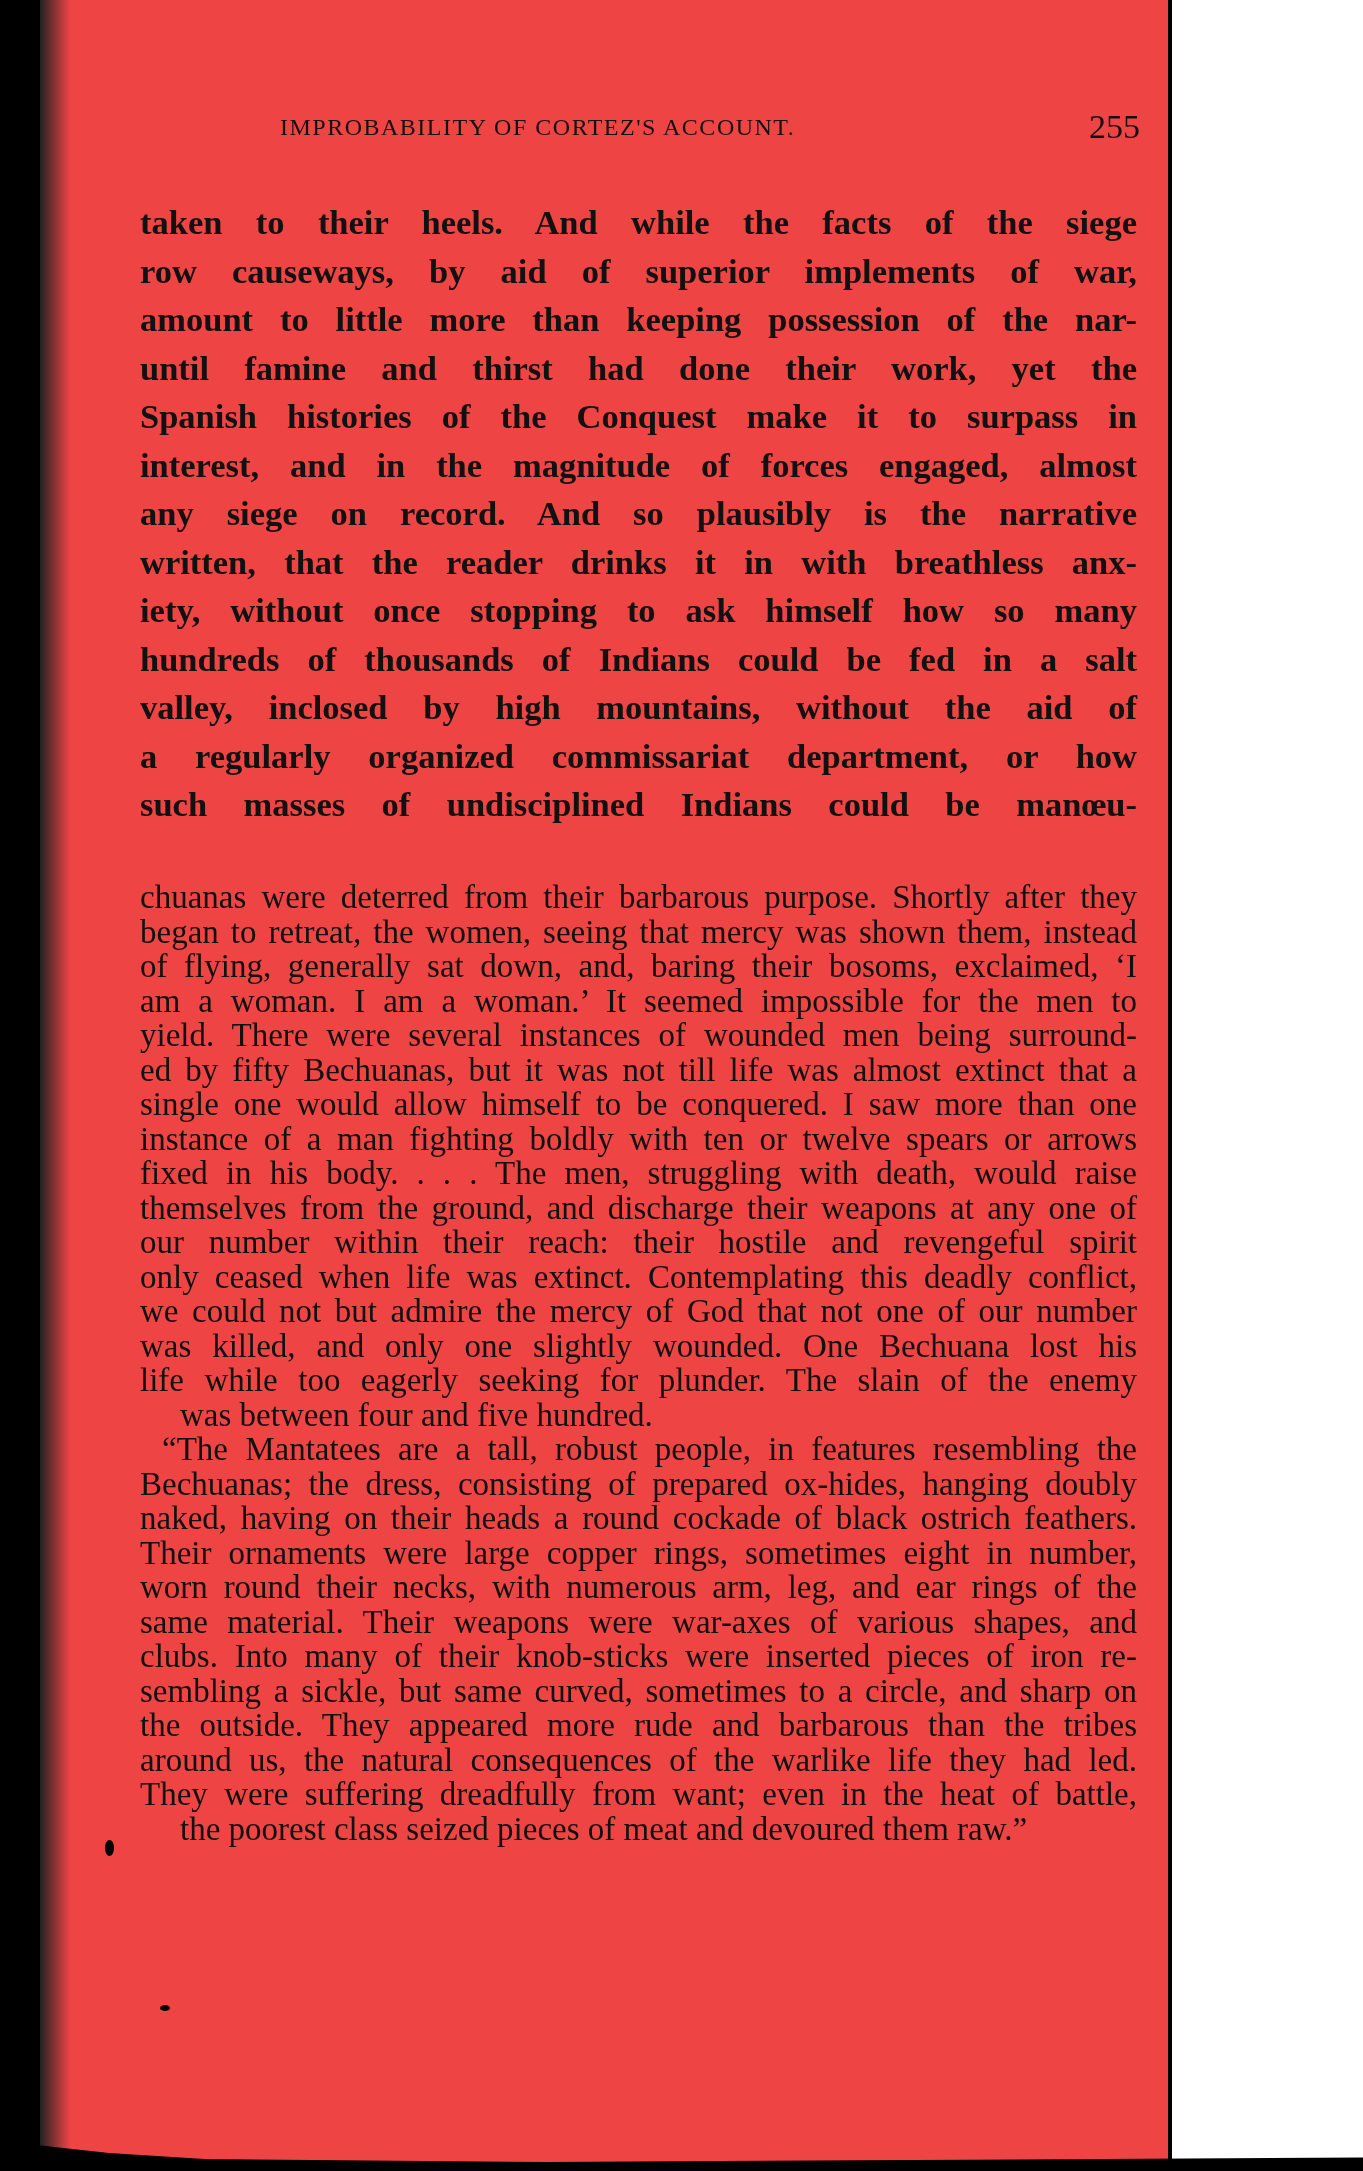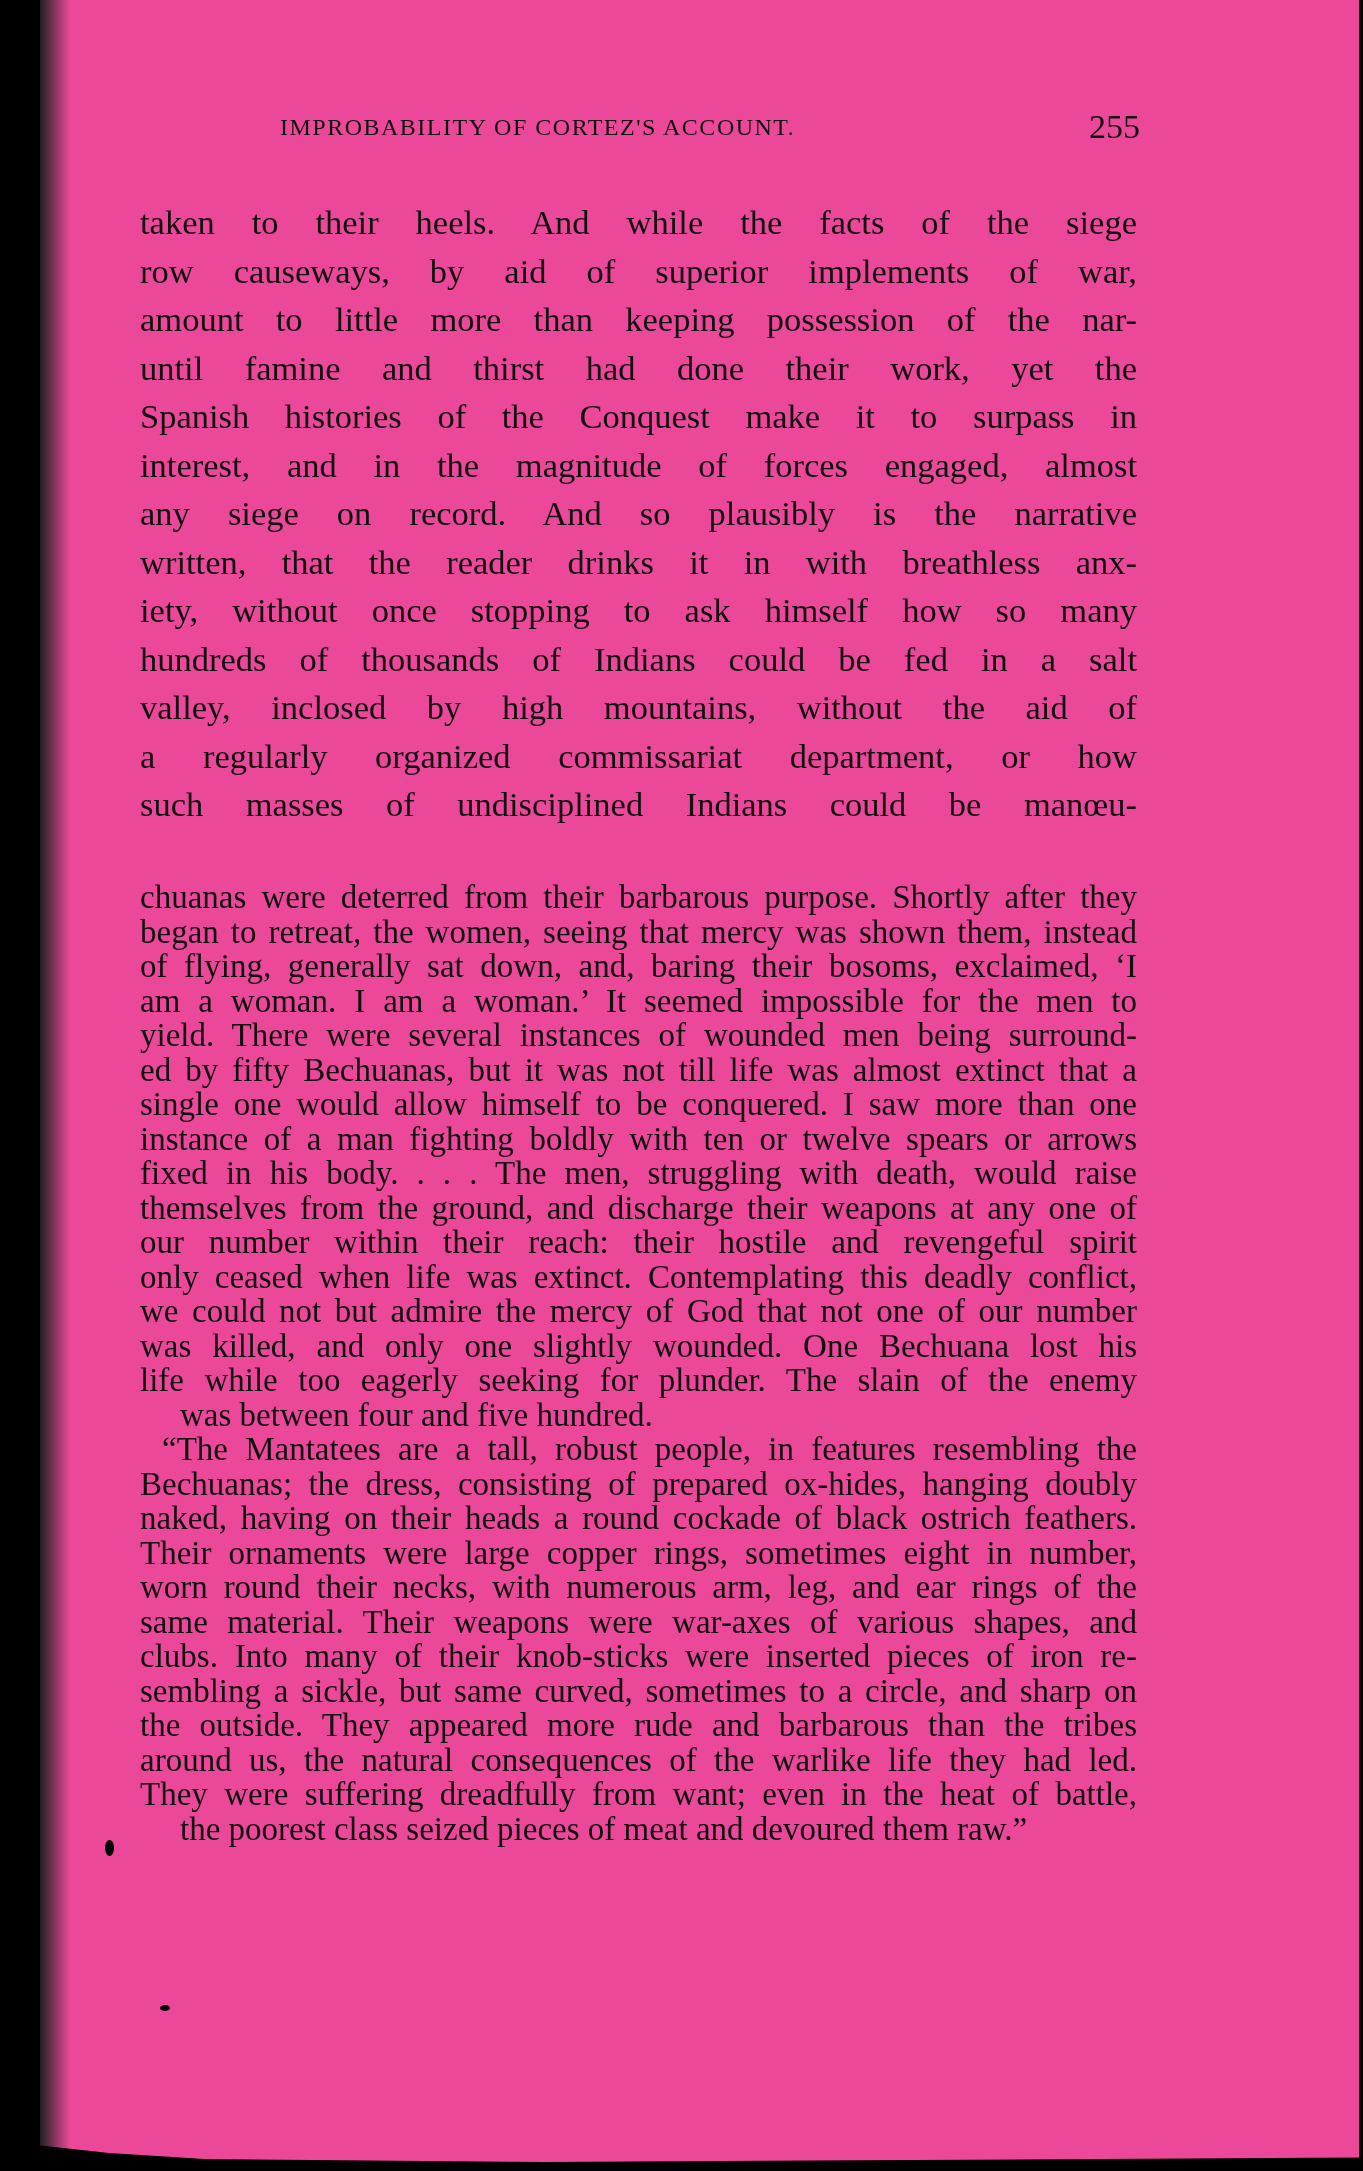--- a/index.html
+++ b/index.html
@@ -1,26 +1,26 @@
 <!DOCTYPE html>
 <html><head>
 <meta charset="utf-8">
 <style>
   html,body{margin:0;padding:0;}
   body{width:1363px;height:2171px;background:#ffffff;position:relative;overflow:hidden;font-family:"DejaVu Serif","Liberation Serif",serif;color:#111;}
-  .page{position:absolute;left:0;top:0;width:1363px;height:2171px;background:#ec4899;}
+  .page{position:absolute;left:0;top:0;width:1172px;height:2171px;background:#ef4444;}
   .spine{position:absolute;left:0;top:0;width:40px;height:2171px;background:#000;}
   .spine-fade{position:absolute;left:40px;top:0;width:30px;height:2171px;background:linear-gradient(to right,#222,rgba(255,255,255,0));}
   .bottom-edge{position:absolute;left:0;bottom:0;width:1363px;height:30px;background:#000;clip-path:polygon(0 0,8% 40%,15% 60%,40% 70%,100% 55%,100% 100%,0 100%);}
   .right-edge{position:absolute;right:0;top:0;width:4px;height:2171px;background:#000;}
   .header{position:absolute;left:280px;top:108px;width:860px;height:40px;}
   .running-head{position:absolute;left:0;top:6px;font-family:"Liberation Serif",serif;font-size:24px;letter-spacing:1.5px;text-transform:uppercase;}
   .page-number{position:absolute;right:0;top:0;font-family:"Liberation Serif",serif;font-size:34px;margin-left:48px;}
   .main-text{position:absolute;left:140px;top:198px;width:997px;font-family:"Liberation Serif",serif;font-size:34.5px;line-height:48.5px;text-align:justify;}
-  .main-text .line{display:block;text-align:justify;text-align-last:justify;white-space:nowrap;}
+  .main-text .line{display:block;text-align:justify;text-align-last:justify;white-space:nowrap;font-weight:bold;}
   .footnote{position:absolute;left:140px;top:880px;width:997px;font-family:Liberation Serif, serif;font-size:33px;line-height:34.5px;}
   .footnote .line{display:block;text-align:justify;text-align-last:justify;white-space:nowrap;}
   .footnote .line.end{text-align-last:left;margin-left:40px;}
   .footnote .indent{padding-left:22px;}
   .mark{position:absolute;background:#000;border-radius:50%;}
 </style>
 </head>
 <body>
 
 <div class="page">

